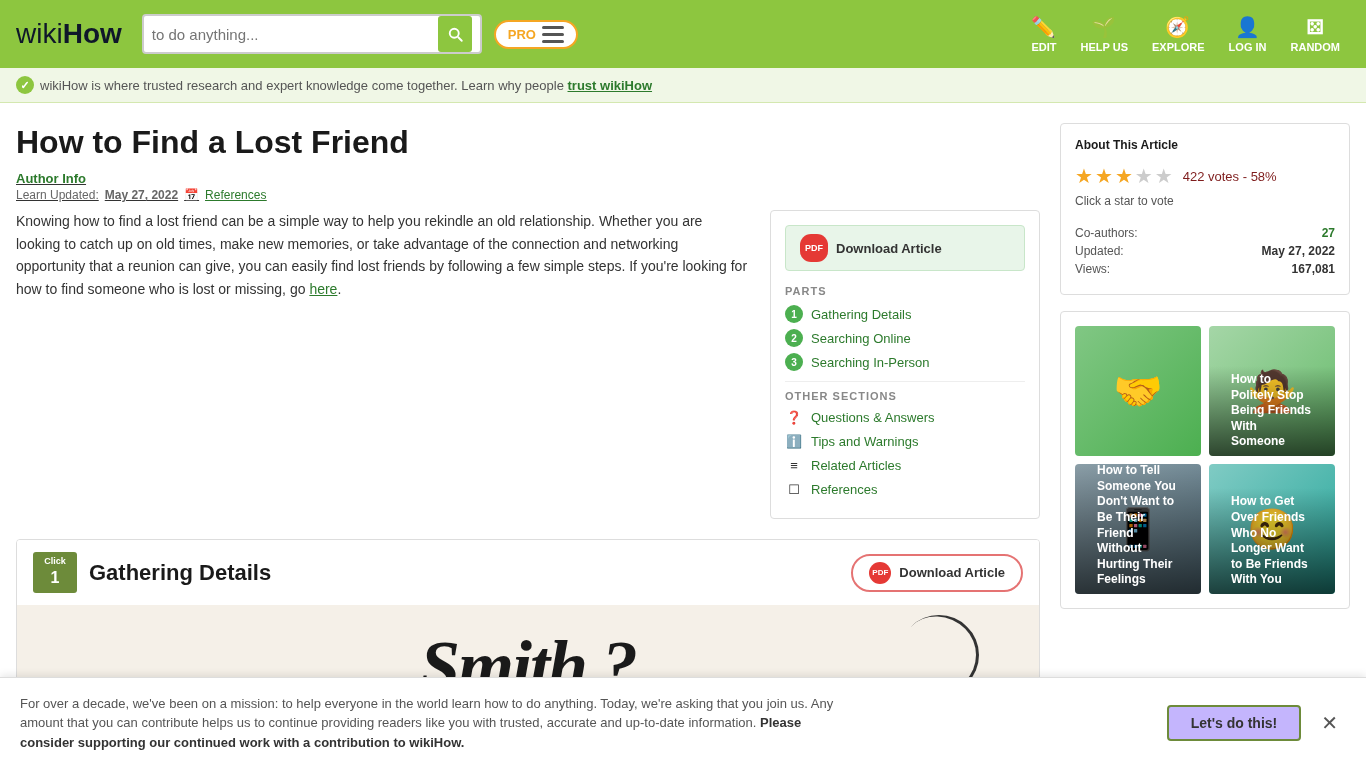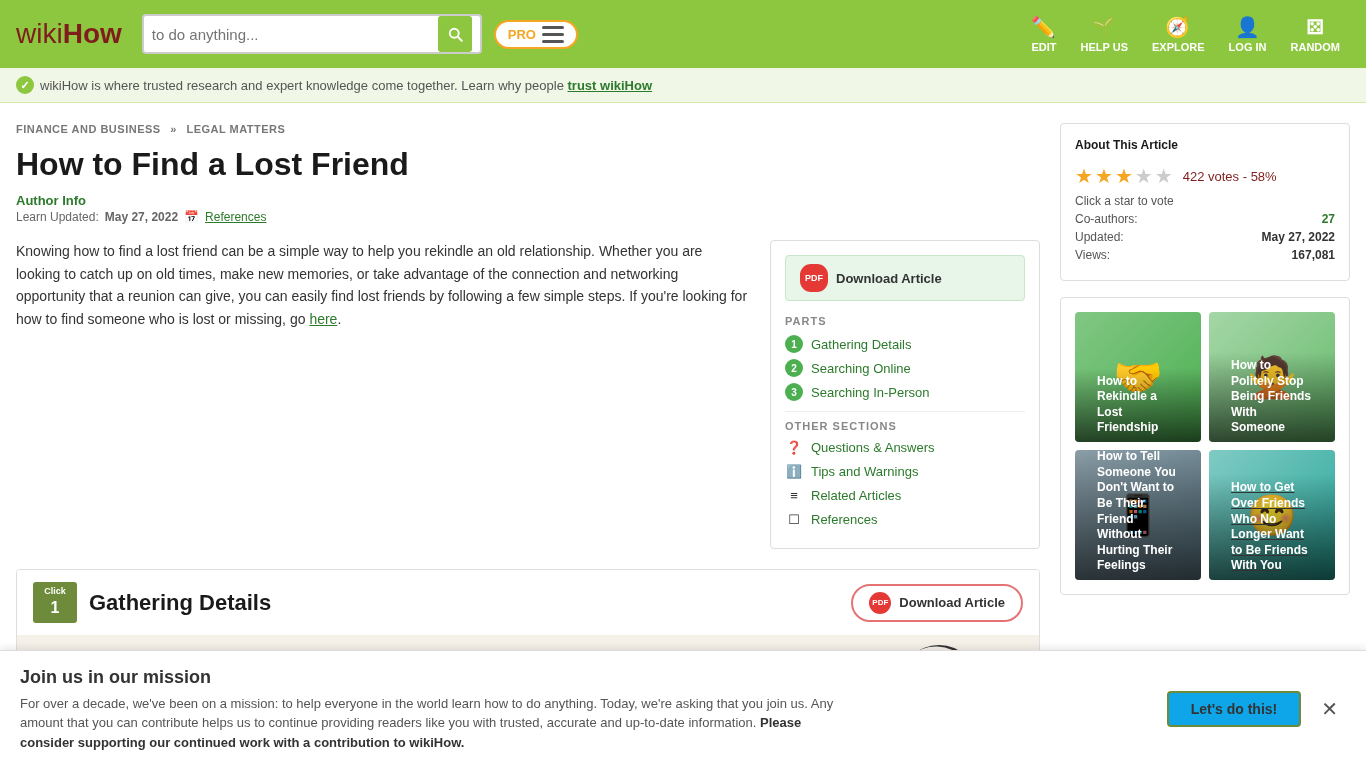--- a/index.html
+++ b/index.html
@@ -12,21 +12,21 @@
       align-items: center;
       padding: 8px 16px;
       gap: 12px;
       height: 68px;
     }
     .logo {
       display: flex;
       align-items: center;
       font-size: 28px;
       font-weight: bold;
-      color: #7f1d1d;
+      color: #0f172a;
       text-decoration: none;
       margin-right: 8px;
     }
     .search-bar {
       display: flex;
       align-items: center;
       background: #fff;
       border-radius: 4px;
       flex: 1;
       max-width: 340px;
@@ -152,21 +152,22 @@
     .article-title {
       font-size: 32px;
       font-weight: bold;
       color: #1a1a1a;
       margin-bottom: 10px;
       line-height: 1.2;
     }
 
     
     .author-info {
-      margin-bottom: 16px;
+      margin-bottom: 8px;
+      text-decoration: underline;
     }
     .author-name {
       color: #2c7a2c;
       font-weight: bold;
       font-size: 13px;
     }
     .last-updated {
       font-size: 12px;
       color: #666;
       display: flex;
@@ -392,21 +393,21 @@
       gap: 10px;
       margin-bottom: 6px;
     }
     .stars { display: flex; gap: 2px; }
     .star {
       font-size: 20px;
     }
     .star-filled { color: #f5a623; }
     .star-empty { color: #ccc; }
     .votes-text { font-size: 13px; color: #7f1d1d; }
-    .click-star { font-size: 12px; color: #555; margin-bottom: 4px; }
+    .click-star { font-size: 12px; color: #555; margin-bottom: 18px; }
     .meta-row {
       display: flex;
       justify-content: space-between;
       font-size: 12px;
       color: #555;
       margin-bottom: 4px;
     }
     .meta-label { font-weight: normal; }
     .meta-val { color: #333; font-weight: bold; }
     .coauthors { color: #2c7a2c; font-weight: bold; }
@@ -445,21 +446,21 @@
       padding: 6px 22px;
       width: 100%;
       color: #fff;
       font-size: 12px;
       font-weight: bold;
       line-height: 1.3;
     }
     .related-1 { background: linear-gradient(135deg, #81c784, #4caf50); }
     .related-2 { background: linear-gradient(135deg, #a5d6a7, #66bb6a); }
     .related-3 { background: linear-gradient(135deg, #90a4ae, #607d8b); }
-    .related-4 { background: linear-gradient(135deg, #80cbc4, #26a69a); text-decoration: underline; }
+    .related-4 { background: linear-gradient(135deg, #80cbc4, #26a69a); }
 
     
     .notification-bar {
       position: fixed;
       bottom: 0;
       left: 0;
       right: 0;
       background: #fff;
       border-top: 1px solid #ddd;
       padding: 16px 20px;
@@ -468,21 +469,21 @@
       justify-content: space-between;
       z-index: 100;
       box-shadow: 0 -2px 8px rgba(0,0,0,0.1);
     }
     .notif-text { max-width: 820px; }
     .notif-title { font-size: 18px; font-weight: bold; margin-bottom: 6px; }
     .notif-body { font-size: 13px; color: #555; line-height: 1.5; }
     .notif-body strong { color: #333; }
     .notif-actions { display: flex; align-items: center; gap: 12px; flex-shrink: 0; }
     .lets-do-btn {
-      background: #0ea5e9;
+      background: #c4b5fd;
       border: 2px solid #6d8b3a;
       border-radius: 4px;
       padding: 8px 22px;
       font-size: 14px;
       font-weight: bold;
       color: #333;
       cursor: pointer;
     }
     .close-x {
       font-size: 20px;
@@ -543,25 +544,20 @@
   <span class="check-circle">✓</span>
   <span>
     <span>wikiHow is where trusted research and expert knowledge come together. Learn why people </span>
     <a href="#" style="color:#2c7a2c;font-weight:bold;">trust wikiHow</a>
   </span>
 </div>
 
 <div class="main-content">
   <div class="article-main">
 
-    <div class="breadcrumb">
-      <a href="#">FINANCE AND BUSINESS</a>
-      <span class="sep"> » </span>
-      <a href="#">LEGAL MATTERS</a>
-    </div>
 
     <h1 class="article-title">How to Find a Lost Friend</h1>
 
     <div class="author-info">
       <div class="author-name">Author Info</div>
       <div class="last-updated">
         <span>Learn Updated:</span>
         <span style="font-weight:bold;">May 27, 2022</span>
         <span>📅</span>
         <a href="#" style="color:#2c7a2c;">References</a>
@@ -661,42 +657,40 @@
       <div class="meta-row">
         <span class="meta-label">Views:</span>
         <span class="meta-val">167,081</span>
       </div>
     </div>
 
     <div class="sidebar-card">
       <div class="related-grid">
         <div class="related-card related-1">
           <div class="related-card-img">🤝</div>
-          <div class="related-card-overlay">How to Rekindle a Lost Friendship</div>
         </div>
         <div class="related-card related-2">
           <div class="related-card-img">🙅</div>
           <div class="related-card-overlay">How to Politely Stop Being Friends With Someone</div>
         </div>
         <div class="related-card related-3">
           <div class="related-card-img">📱</div>
           <div class="related-card-overlay">How to Tell Someone You Don't Want to Be Their Friend Without Hurting Their Feelings</div>
         </div>
         <div class="related-card related-4">
           <div class="related-card-img">😊</div>
           <div class="related-card-overlay">How to Get Over Friends Who No Longer Want to Be Friends With You</div>
         </div>
       </div>
     </div>
   </aside>
 </div>
 
 <div class="notification-bar">
   <div class="notif-text">
-    <div class="notif-title">Join us in our mission</div>
     <div class="notif-body">
       <span>For over a decade, we've been on a mission: to help everyone in the world learn how to do anything. Today, we're asking that you join us. Any amount that you can contribute helps us to continue providing readers like you with trusted, accurate and up-to-date information. </span>
       <strong>Please consider supporting our continued work with a contribution to wikiHow.</strong>
     </div>
   </div>
   <div class="notif-actions">
     <button class="lets-do-btn">Let's do this!</button>
     <span class="close-x">✕</span>
   </div>
 </div>

